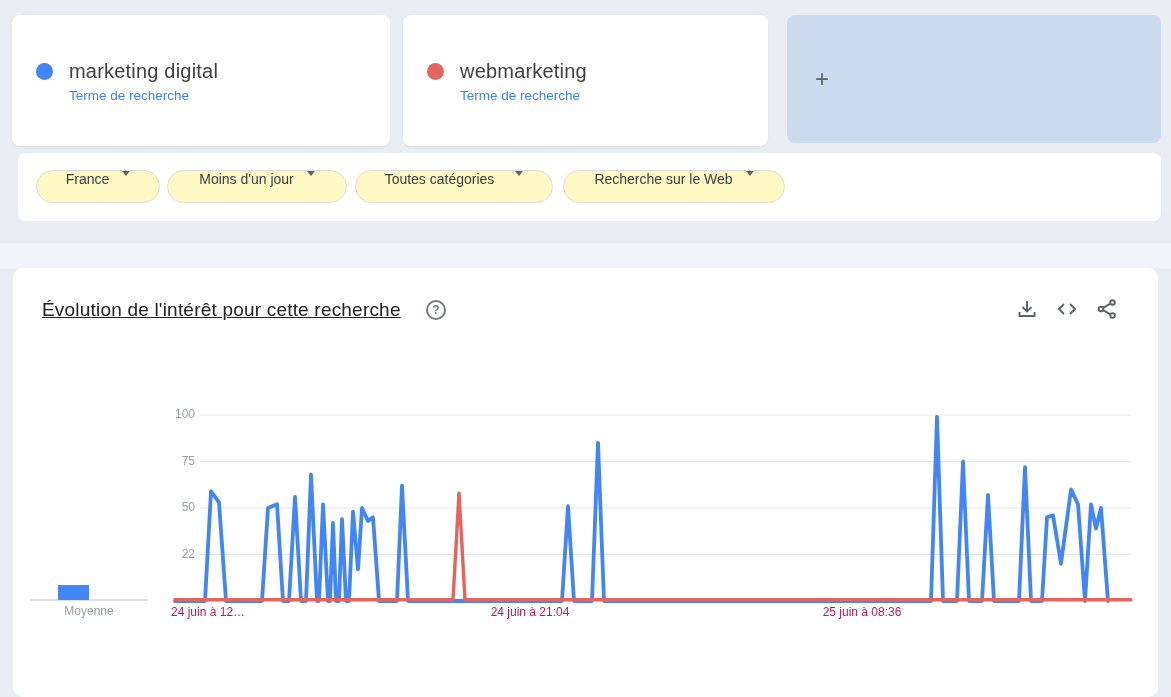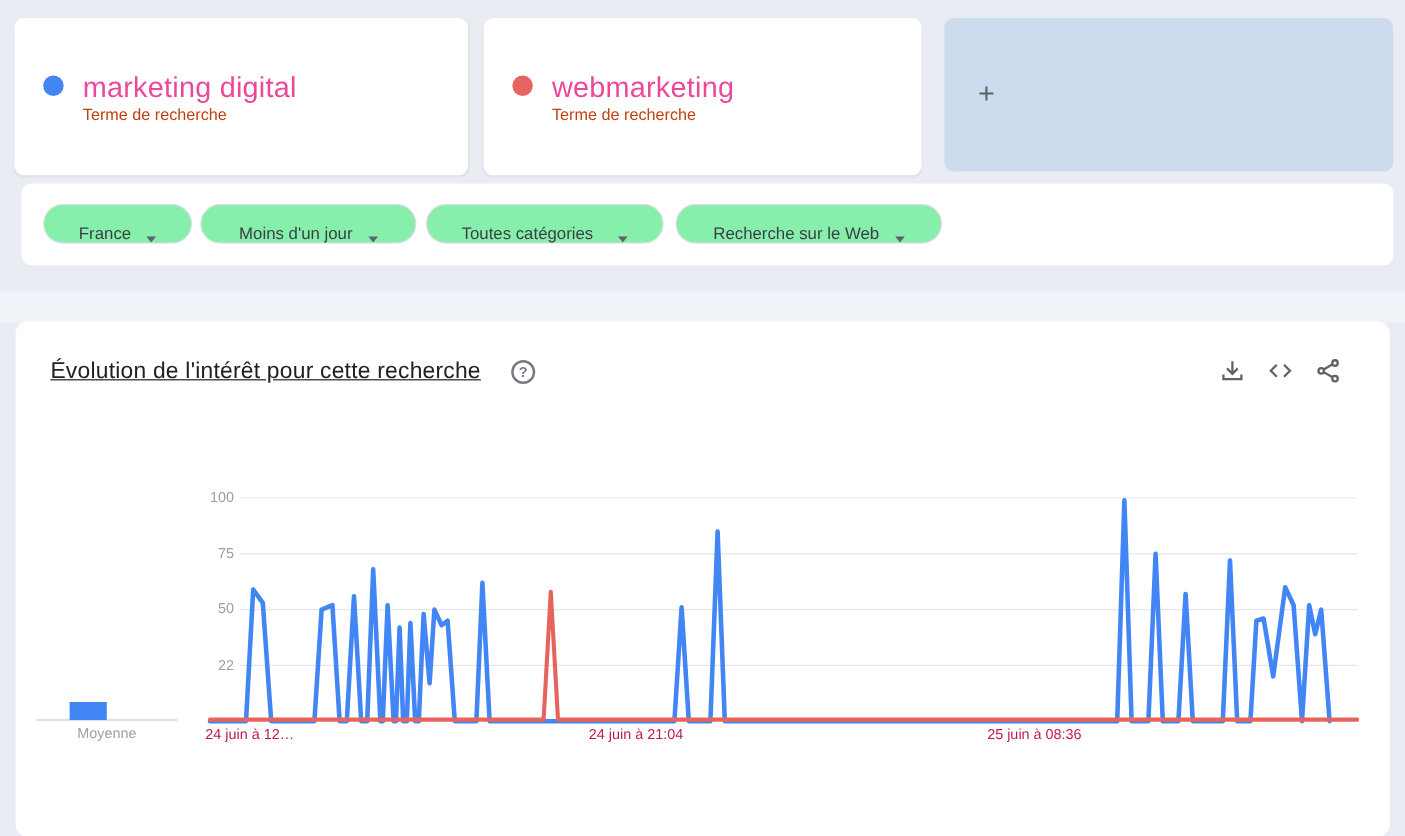--- a/index.html
+++ b/index.html
@@ -8,34 +8,34 @@
   #app { position:relative; width:1171px; height:697px; }
 
   .band { position:absolute; left:0; top:243px; width:1171px; height:26px; background:#f0f3f8; }
 
   
   .cmp-card { position:absolute; top:15px; height:131px; background:#ffffff; border-radius:8px;
               box-shadow:0 1px 2px rgba(60,64,67,.08); }
   .cmp-card.c1 { left:12px; width:378px; }
   .cmp-card.c2 { left:403px; width:365px; }
   .dot { position:absolute; left:24px; top:48px; width:17px; height:17px; border-radius:50%; }
-  .term-title { position:absolute; left:57px; top:45px; font-size:24px; color:#ec4899; letter-spacing:.2px; }
-  .term-sub { position:absolute; left:57px; top:73px; font-size:13.5px; color:#c2410c; }
+  .term-title { position:absolute; left:57px; top:45px; font-size:20px; color:#404040; letter-spacing:.2px; }
+  .term-sub { position:absolute; left:57px; top:73px; font-size:13.5px; color:#3b82f6; }
 
   .add-card { position:absolute; left:787px; top:15px; width:374px; height:128px;
               background:#ccdbed; border-radius:8px; display:flex; align-items:center; cursor:pointer; }
   .plus { font-size:24px; color:#5f6368; margin-left:28px; font-weight:400; }
   .add-label { font-size:17.5px; color:#5a6572; margin-left:24px; letter-spacing:.2px; }
 
   
   .filter-card { position:absolute; left:18px; top:153px; width:1143px; height:68px;
                  background:#ffffff; border-radius:8px; }
   .pill { position:absolute; top:17px; height:33px; border:1px solid #dadce0; border-radius:17px;
-          display:flex; align-items:flex-end; justify-content:center; gap:13px;
-          font-size:14px; color:#3c4043; background:#86efac; cursor:pointer; }
+          display:flex; align-items:flex-start; justify-content:center; gap:13px;
+          font-size:14px; color:#3c4043; background:#fef9c3; cursor:pointer; }
   .caret { width:0; height:0; border-left:4.5px solid transparent; border-right:4.5px solid transparent;
            border-top:5.5px solid #5f6368; }
   .pill.p1 { left:18px;  width:124px; }
   .pill.p2 { left:149px; width:180px; }
   .pill.p3 { left:337px; width:198px;gap:21px; }
   .pill.p4 { left:545px; width:222px; }
 
   
   .chart-card { position:absolute; left:13px; top:268px; width:1145px; height:429px;
                 background:#ffffff; border-radius:10px; }

